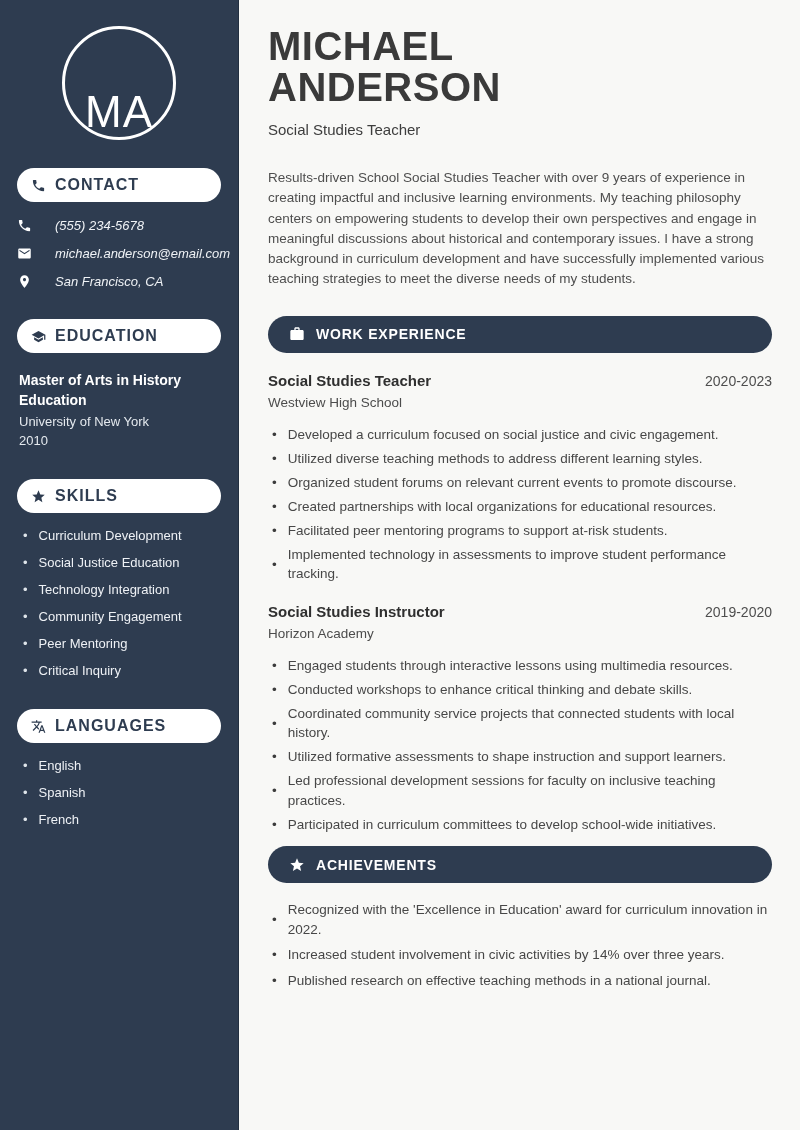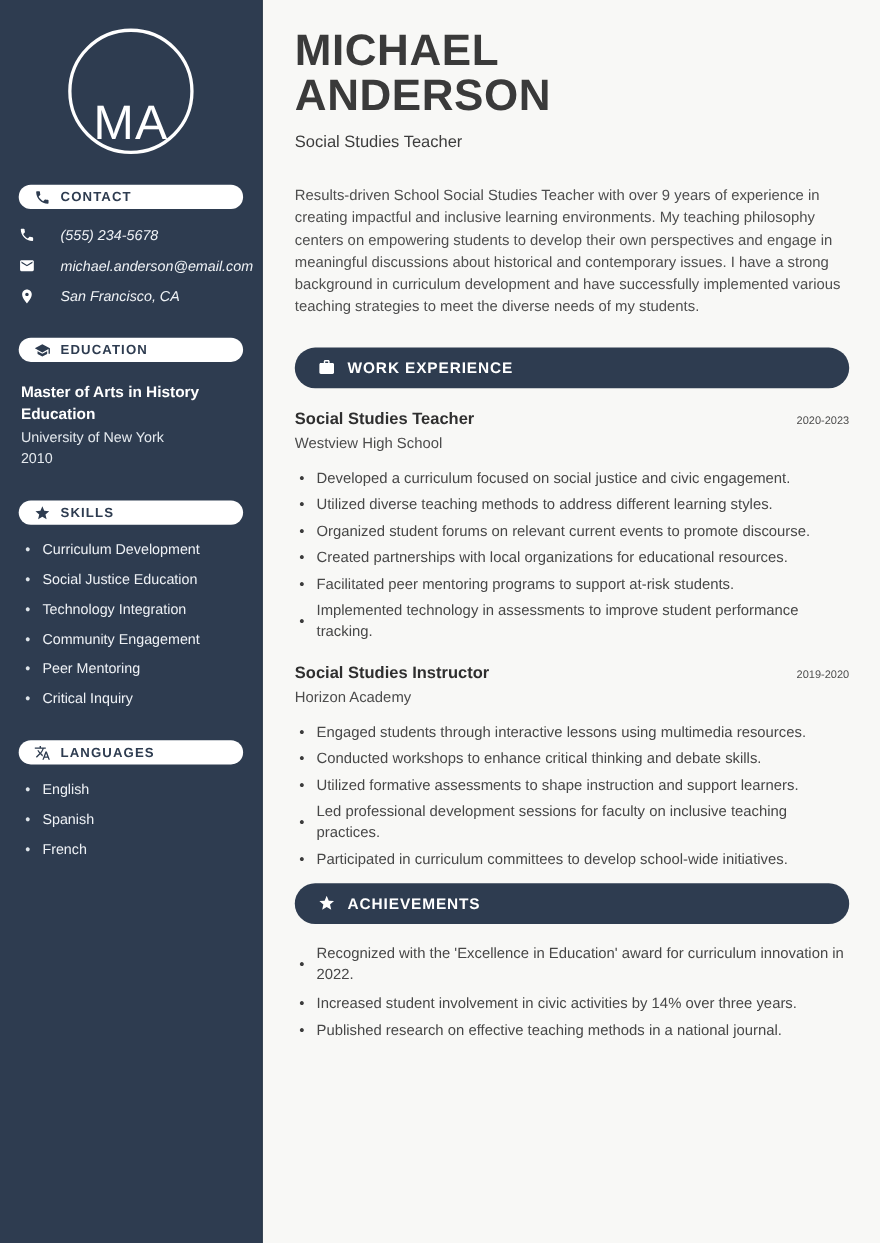--- a/index.html
+++ b/index.html
@@ -33,26 +33,26 @@
     display: flex; align-items: flex-end; justify-content: center;
     font-size: 44px;
     color: #ffffff;
     letter-spacing: 1px;
     font-weight: 500;
   }
   .side-pill {
     background: #ffffff;
     color: #2e3c50;
     border-radius: 999px;
-    height: 22px;
+    height: 34px;
     display: flex;
     align-items: center;
     gap: 9px;
     padding: 0 14px;
-    font-size: 12px;
+    font-size: 16px;
     font-weight: bold;
     letter-spacing: 1px;
   }
   .side-pill svg { width: 15px; height: 15px; flex: 0 0 15px; }
   .pill-contact   { margin-top: 28px; }
   .pill-education { margin-top: 30px; }
   .pill-skills    { margin-top: 31px; text-align: center; }
   .pill-languages { margin-top: 31px; }
 
   .contact-list { margin-top: 16px; }
@@ -124,21 +124,21 @@
     font-size: 14px;
     font-weight: bold;
     letter-spacing: 0.8px;
   }
   .main-pill svg { width: 16px; height: 16px; fill: #ffffff; }
   .pill-achievements { margin-top: 12px; }
 
   .job { margin-top: 19px; }
   .job-head { display: flex; justify-content: space-between; align-items: baseline; }
   .job-name { font-size: 15px; font-weight: bold; color: #2f2f2f; }
-  .job-dates { font-size: 10px; color: #4e4e4e; }
+  .job-dates { font-size: 14px; color: #4e4e4e; }
   .job-company { margin-top: 6px; font-size: 13.5px; color: #4c4c4c; }
 
   .bullets { list-style: none; margin-top: 15px; padding-left: 4px; }
   .bullets li {
     font-size: 13.5px;
     line-height: 19.5px;
     color: #474747;
     margin-bottom: 4.5px;
     display: flex;
     align-items: center;
@@ -298,20 +298,23 @@
       </div>
       <div class="job-company">Horizon Academy</div>
       <ul class="bullets">
         <li>
             <span>Engaged students through interactive lessons using multimedia resources.</span>
           </li>
         <li>
             <span>Conducted workshops to enhance critical thinking and debate skills.</span>
           </li>
         <li>
+            <span>Coordinated community service projects that connected students with local history.</span>
+          </li>
+        <li>
             <span>Utilized formative assessments to shape instruction and support learners.</span>
           </li>
         <li>
             <span>Led professional development sessions for faculty on inclusive teaching practices.</span>
           </li>
         <li>
             <span>Participated in curriculum committees to develop school-wide initiatives.</span>
           </li>
       </ul>
     </section>

